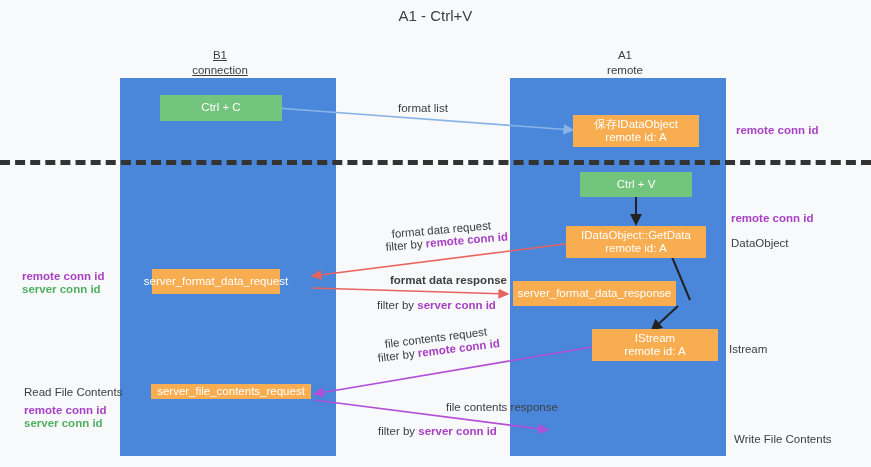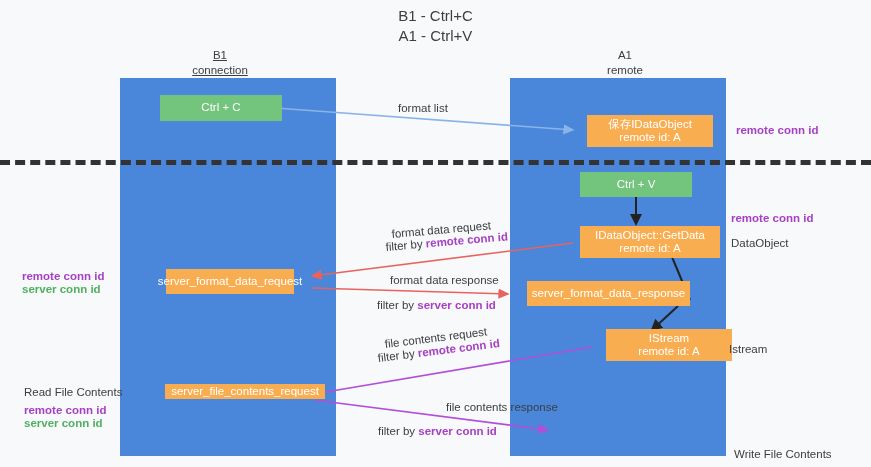--- a/index.html
+++ b/index.html
@@ -15,21 +15,21 @@
   }
   #canvas { position: absolute; inset: 0; }
 
   
   .lane        { position: absolute; background: #4a86d9; }
   .svg-layer   { position: absolute; inset: 0; width: 871px; height: 467px; pointer-events: none; }
   .node        { position: absolute; box-sizing: border-box;
                  display: flex; flex-direction: column;
                  align-items: center; justify-content: center;
                  text-align: center; line-height: 1.15; }
-  .node.orange { background: #f9ad51; color: #ffffff; font-size: 11.5px; margin-left: 14px; }
+  .node.orange { background: #f9ad51; color: #ffffff; font-size: 11.5px; }
   .node.green  { background: #73c47c; color: #ffffff; font-size: 11.5px; }
   .lbl         { position: absolute; font-size: 11.5px; color: #3c4043;
                  white-space: nowrap; line-height: 1.25; }
   .lbl.purple  { color: #a73fc4; font-weight: bold; }
   .lbl.green   { color: #4fb060; font-weight: bold; }
   .lbl.plain   { color: #3c4043; }
   .lbl.rot     { transform-origin: left top; }
 
   
   #title {
@@ -45,21 +45,20 @@
     position: absolute; left: 0; width: 871px; height: 0;
     border-top: 5px dashed #333333;
   }
 </style>
 </head>
 <body>
 
 <div id="canvas">
 
   <div id="title">
-    <div>B1 - Ctrl+C</div>
     <div>A1 - Ctrl+V</div>
   </div>
 
   <div class="lane-cap" style="left:110px; top:48px;text-decoration:underline;">
     <div>B1</div>
     <div>connection</div>
   </div>
   <div class="lane-cap" style="left:515px; top:48px;">
     <div>A1</div>
     <div>remote</div>
@@ -139,21 +138,21 @@
 
   <div class="dashed" style="top:160px;"></div>
 
   <div class="lbl" style="left:398px; top:101px;">format list</div>
 
   <div class="lbl rot" style="left:391px; top:227px; transform: rotate(-5deg);">format data request</div>
   <div class="lbl rot" style="left:385px; top:240px; transform: rotate(-5deg);">
     <span class="plain">filter by </span><span class="lbl purple" style="position:static;">remote conn id</span>
   </div>
 
-  <div class="lbl" style="left:390px; top:273px;">format data response</div>
+  <div class="lbl" style="left:390px; top:273px;font-weight:bold;">format data response</div>
   <div class="lbl" style="left:377px; top:298px;">
     <span class="plain">filter by </span><span class="lbl purple" style="position:static;">server conn id</span>
   </div>
 
   <div class="lbl rot" style="left:384px; top:337px; transform: rotate(-7deg);">file contents request</div>
   <div class="lbl rot" style="left:377px; top:351px; transform: rotate(-7deg);">
     <span class="plain">filter by </span><span class="lbl purple" style="position:static;">remote conn id</span>
   </div>
 
   <div class="lbl" style="left:398px; top:400px;margin-left:48px;">file contents response</div>
@@ -161,21 +160,21 @@
     <span class="plain">filter by </span><span class="lbl purple" style="position:static;">server conn id</span>
   </div>
 
   <div class="lbl purple" style="left:736px; top:123px;">remote conn id</div>
 
   <div class="lbl purple" style="left:731px; top:211px;">remote conn id</div>
   <div class="lbl plain" style="left:731px; top:236px;">DataObject</div>
 
   <div class="lbl plain" style="left:729px; top:342px;">Istream</div>
 
-  <div class="lbl plain" style="left:734px; top:447px;">Write File Contents</div>
+  <div class="lbl plain" style="left:734px; top:432px;">Write File Contents</div>
 
   <div class="lbl purple" style="left:22px; top:269px;">remote conn id</div>
   <div class="lbl green" style="left:22px; top:282px;">server conn id</div>
 
   <div class="lbl plain" style="left:24px; top:385px;">Read File Contents</div>
   <div class="lbl purple" style="left:24px; top:403px;">remote conn id</div>
   <div class="lbl green" style="left:24px; top:416px;">server conn id</div>
 
 </div>
 

